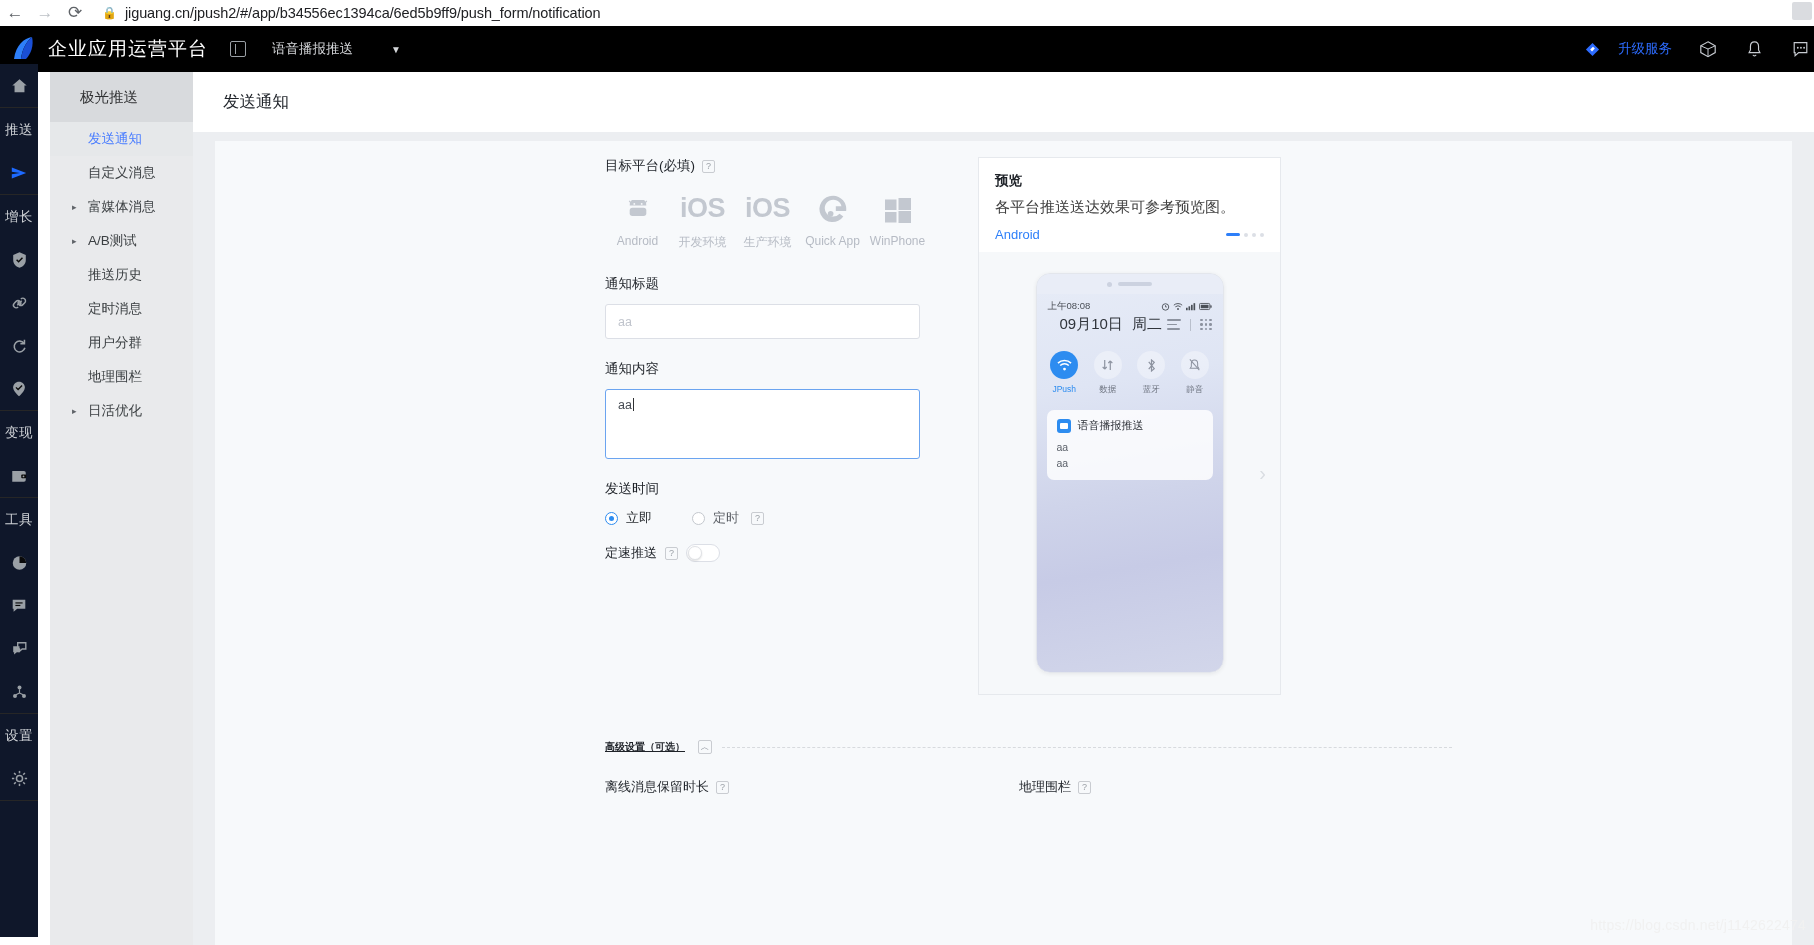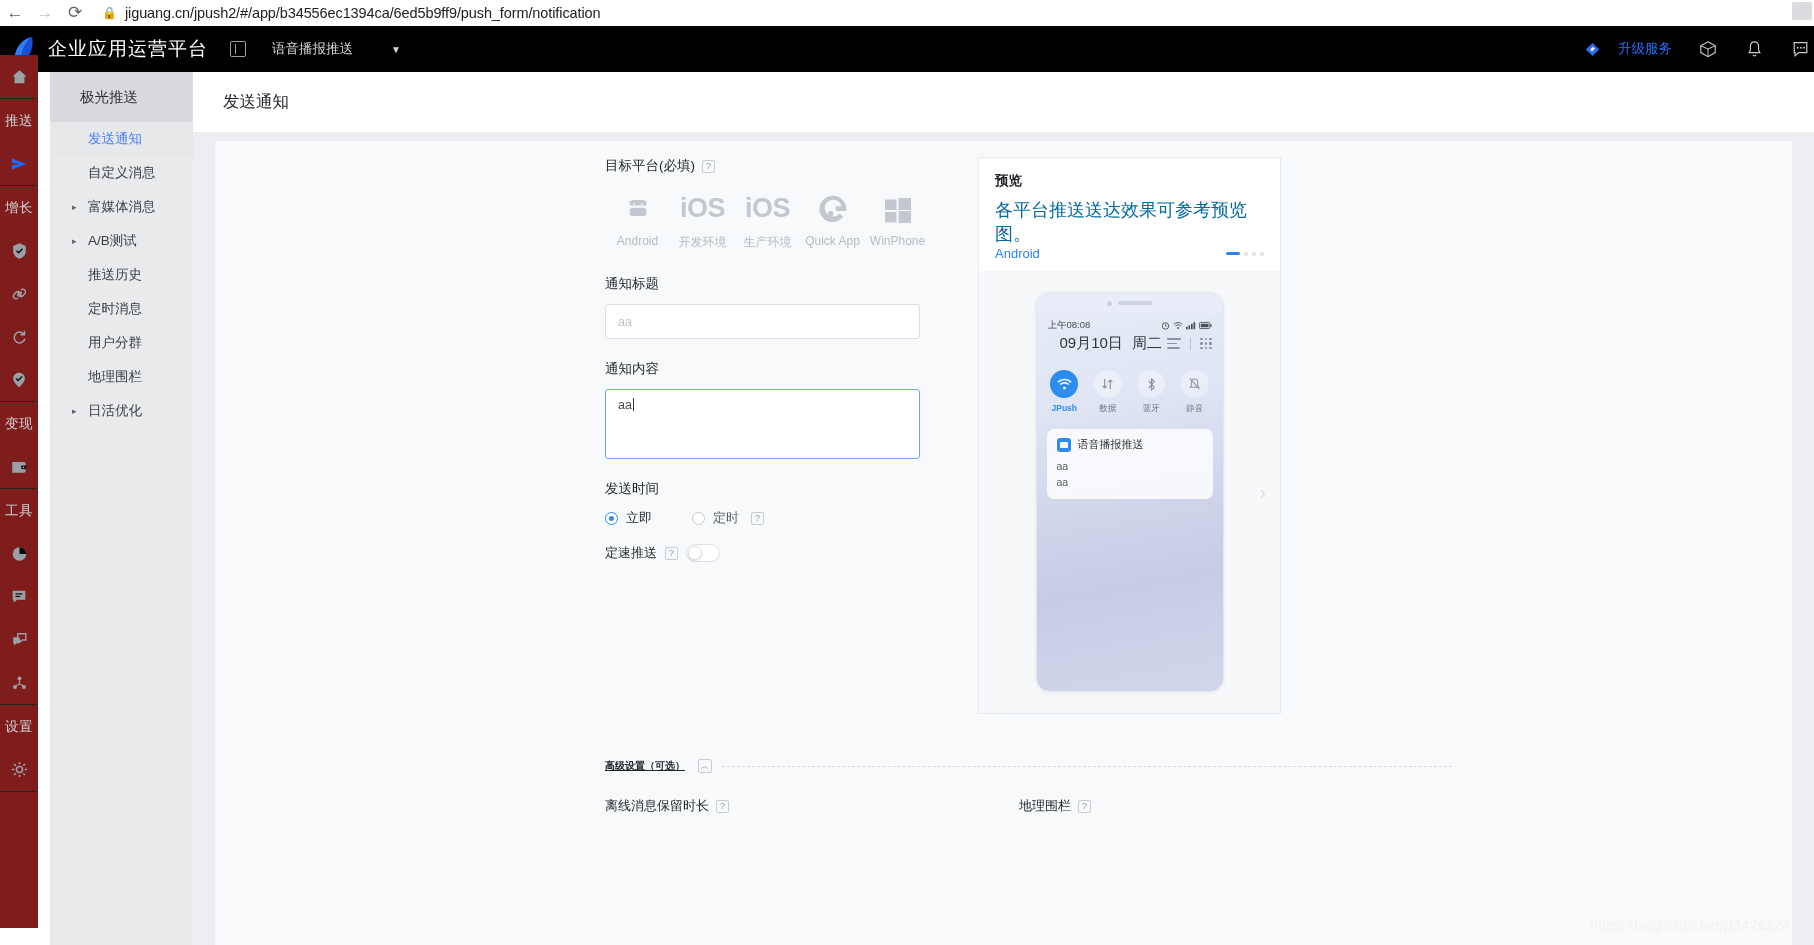--- a/index.html
+++ b/index.html
@@ -88,23 +88,23 @@
     display: flex; align-items: center; gap: 18px;
     color: #2d6cff; font-size: 13.5px; cursor: pointer;
   }
   .appbar-icon {
     color: #c7cbd1; width: 20px; height: 20px;
     display: flex; align-items: center; justify-content: center;
   }
 
   
   .rail {
-    position: absolute; top: 55px; left: 0;
+    position: absolute; top: 64px; left: 0;
     width: 38px; height: 873px;
-    background: #7f1d1d;
+    background: #0f172a;
   }
   .rail-group { border-bottom: 1px solid #262626; }
   .rail-item {
     height: 43px; display: flex;
     align-items: center; justify-content: center;
     color: #9aa0a6; font-size: 14px; cursor: pointer;
   }
   .rail-item.label { color: #cfd2d6; font-size: 13.5px; letter-spacing: 0.5px; }
   .rail-item.active { color: #1d6aff; }
   .rail-item svg { display:block; }
@@ -252,21 +252,21 @@
 
   
   .preview-wrap { margin-left: 18px; }
   .preview {
     width: 303px;
     border: 1px solid #e6e9ed;
     background: #ffffff;
   }
   .preview-head { padding: 14px 16px 10px 16px; }
   .preview-title { font-size: 13.5px; color: #1f2329; font-weight: bold; margin-bottom: 8px; }
-  .preview-sub { font-size: 18px; color: #0369a1; }
+  .preview-sub { font-size: 15px; color: #404040; margin-bottom: 10px; }
   .preview-tabs {
     display: flex; align-items: center; justify-content: space-between;
   }
   .preview-tab { font-size: 13px; color: #2d7ff9; cursor: pointer; }
   .dots { display: flex; align-items: center; gap: 4px; }
   .dots .bar { width: 14px; height: 3px; background: #2d7ff9; border-radius: 2px; }
   .dots .d { width: 4px; height: 4px; border-radius: 50%; background: #dcdfe6; }
   .preview-body {
     background: #f6f8fa; height: 442px;
     position: relative;
@@ -315,21 +315,21 @@
   .qt { text-align: center; width: 44px; }
   .qt .circ {
     width: 28px; height: 28px; border-radius: 50%;
     background: rgba(255,255,255,.35);
     margin: 0 auto 5px auto;
     display: flex; align-items: center; justify-content: center;
     color: #8d93a0;
   }
   .qt.on .circ { background: #2d8cf0; color: #ffffff; }
   .qt .qlabel { font-size: 8.5px; color: #6e7480; }
-  .qt.on .qlabel { color: #2d8cf0; font-weight: bold; }
+  .qt.on .qlabel { color: #2d8cf0; }
   .notif-card {
     margin: 4px 10px 0 10px;
     background: rgba(255,255,255,.82);
     border-radius: 7px;
     padding: 8px 10px 9px 10px;
   }
   .notif-head { display: flex; align-items: center; gap: 7px; margin-bottom: 6px; }
   .notif-appicon {
     width: 14px; height: 14px; border-radius: 3px; background: #2d8cf0;
     display:flex; align-items:center; justify-content:center; flex:none;

